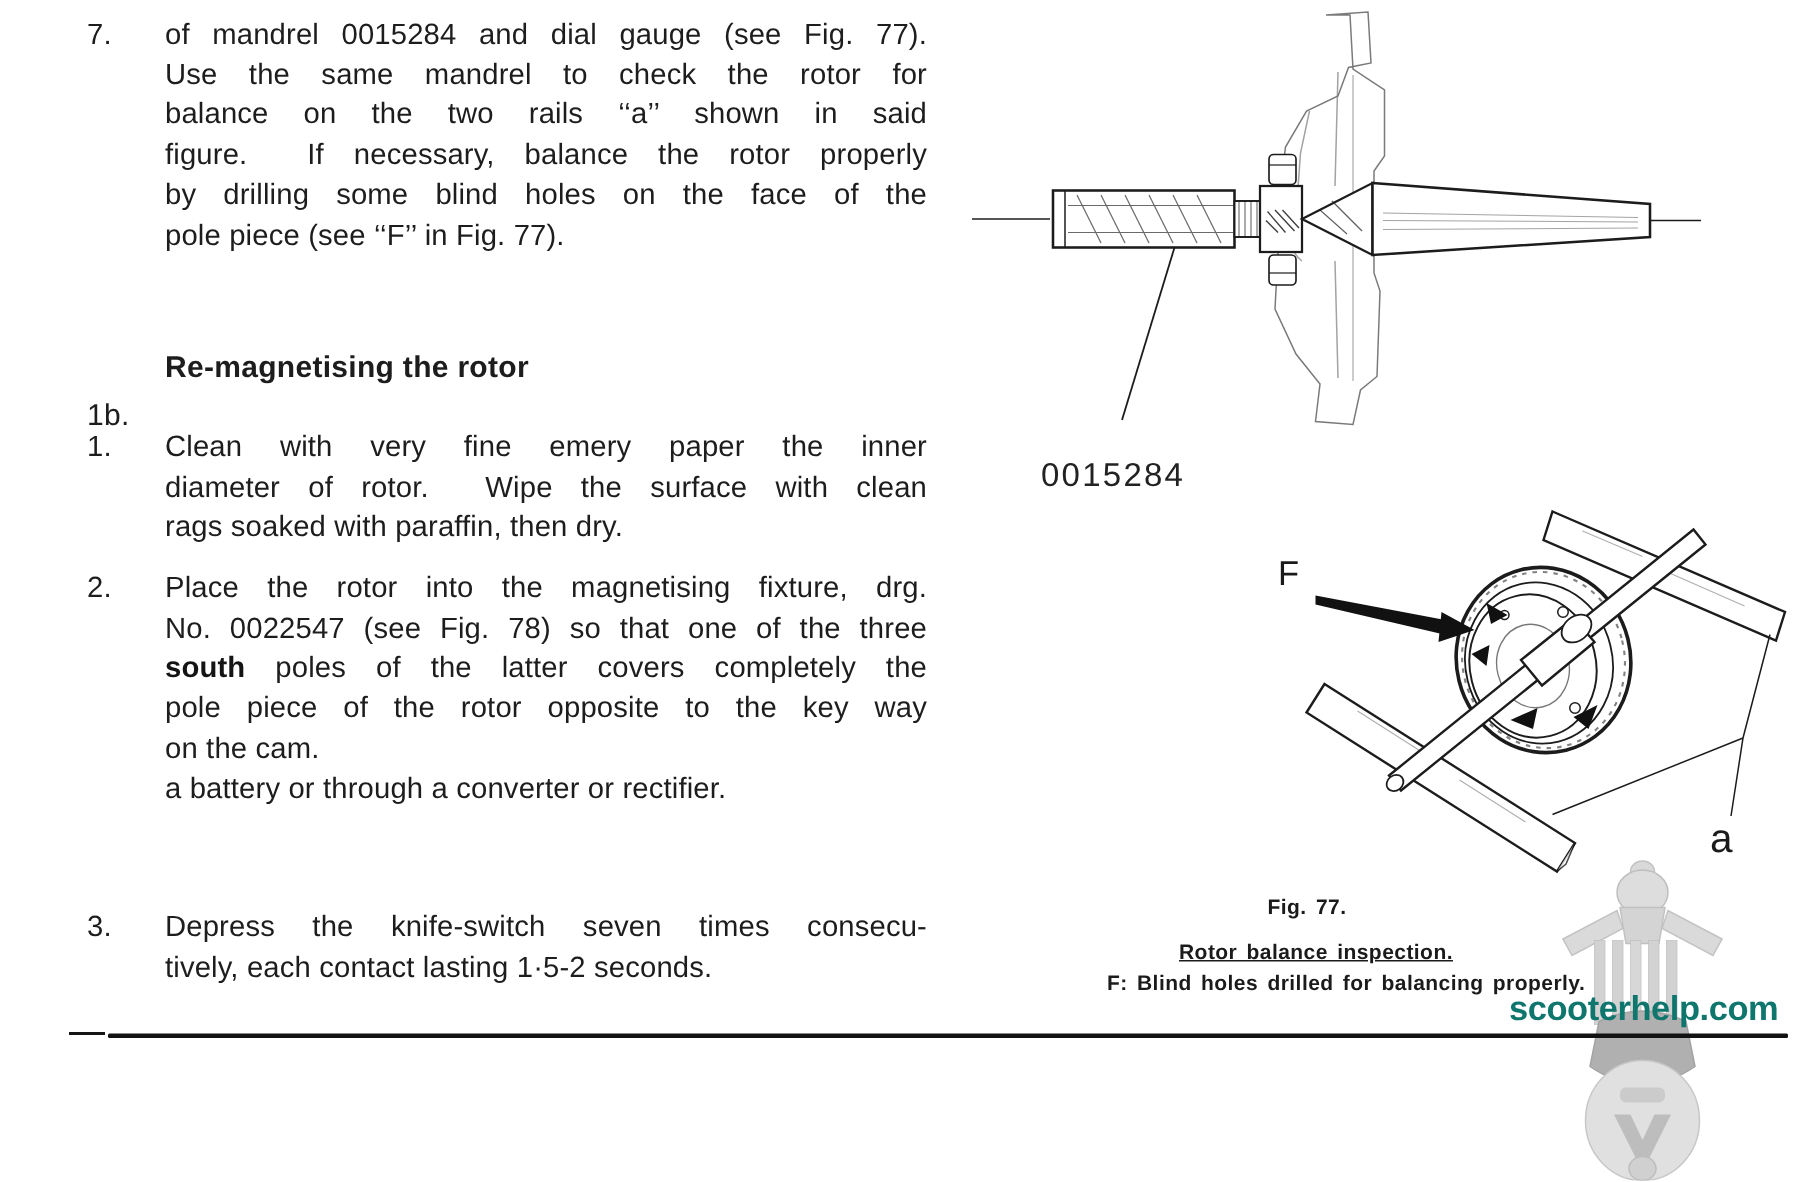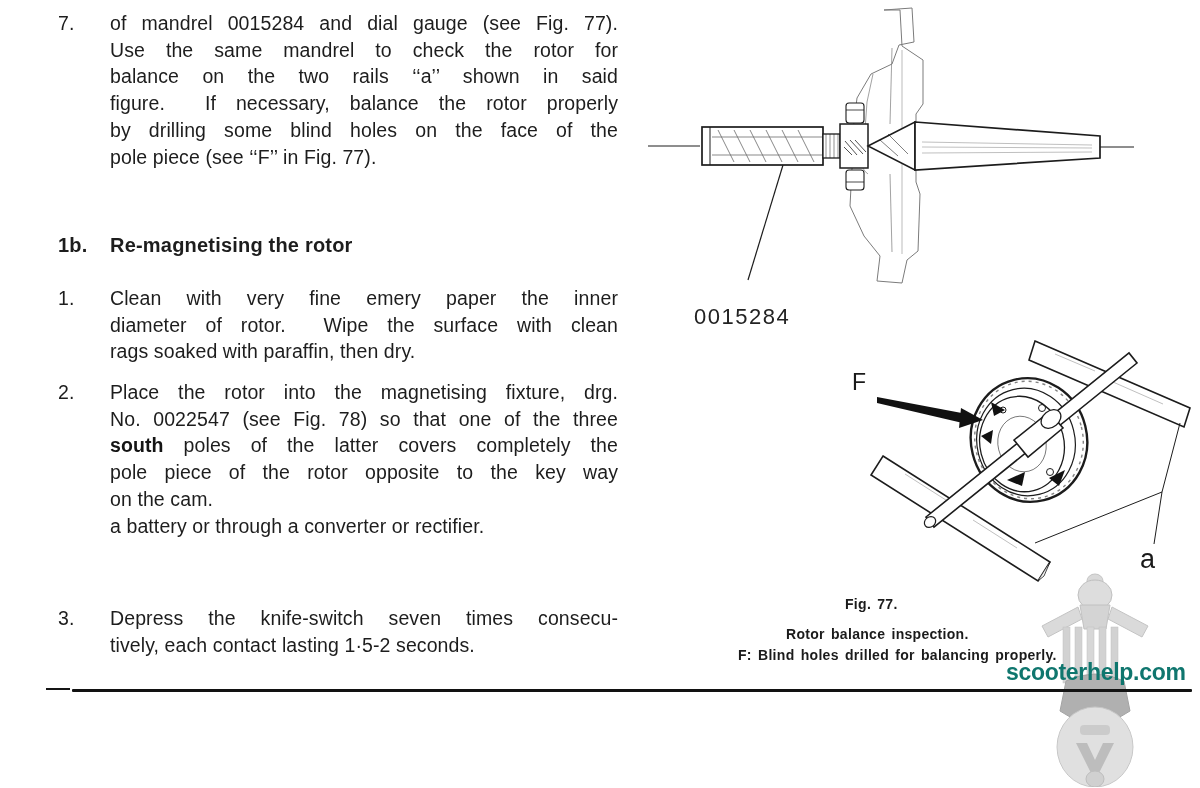--- a/index.html
+++ b/index.html
@@ -16,42 +16,42 @@
   .num{
     position:absolute;left:-52px;top:0;
   }
   .line{text-align:justify;text-align-last:justify;}
   .line.last{text-align-last:left;}
   .heading{
     position:absolute;left:110px;top:233px;
     font-size:20px;font-weight:bold;line-height:24px;letter-spacing:.2px;
     white-space:nowrap;
   }
-  .heading .num{font-weight:bold;}
+  .heading .num{font-weight:normal;margin-top:32px;}
   b{font-weight:bold;color:#141414;}
   
   .fig-svg{position:absolute;}
   .part-label{
     position:absolute;left:694px;top:282px;
     font-size:22px;letter-spacing:1.5px;color:#222;margin-top:22px;
   }
   .label-f{
     position:absolute;left:852px;top:369px;
     font-size:23px;color:#1a1a1a;
   }
   .label-a{
     position:absolute;left:1140px;top:544px;
     font-size:27px;color:#1a1a1a;
   }
   .caption{
     position:absolute;font-size:14px;font-weight:bold;color:#1b1b1b;
     letter-spacing:.3px;word-spacing:2px;text-align:left;
   }
   .cap-title{left:845px;top:596px;width:205px;}
-  .cap-l1{left:786px;top:626px;width:320px;}
+  .cap-l1{left:786px;top:626px;width:320px;text-decoration:underline;}
   .cap-l2{left:738px;top:647px;width:375px;}
   
   .rule-dash{position:absolute;left:46px;top:688px;width:24px;height:2px;background:#151515;}
   .rule-main{position:absolute;left:72px;top:689px;width:1120px;height:3px;background:#121212;border-radius:1px;}
   
   .wm-logo{position:absolute;left:1040px;top:571px;opacity:.78;}
   .wm-text{
     position:absolute;left:1006px;top:659px;
     font-size:23px;font-weight:bold;color:#0f766e;letter-spacing:-.3px;
     white-space:nowrap;

